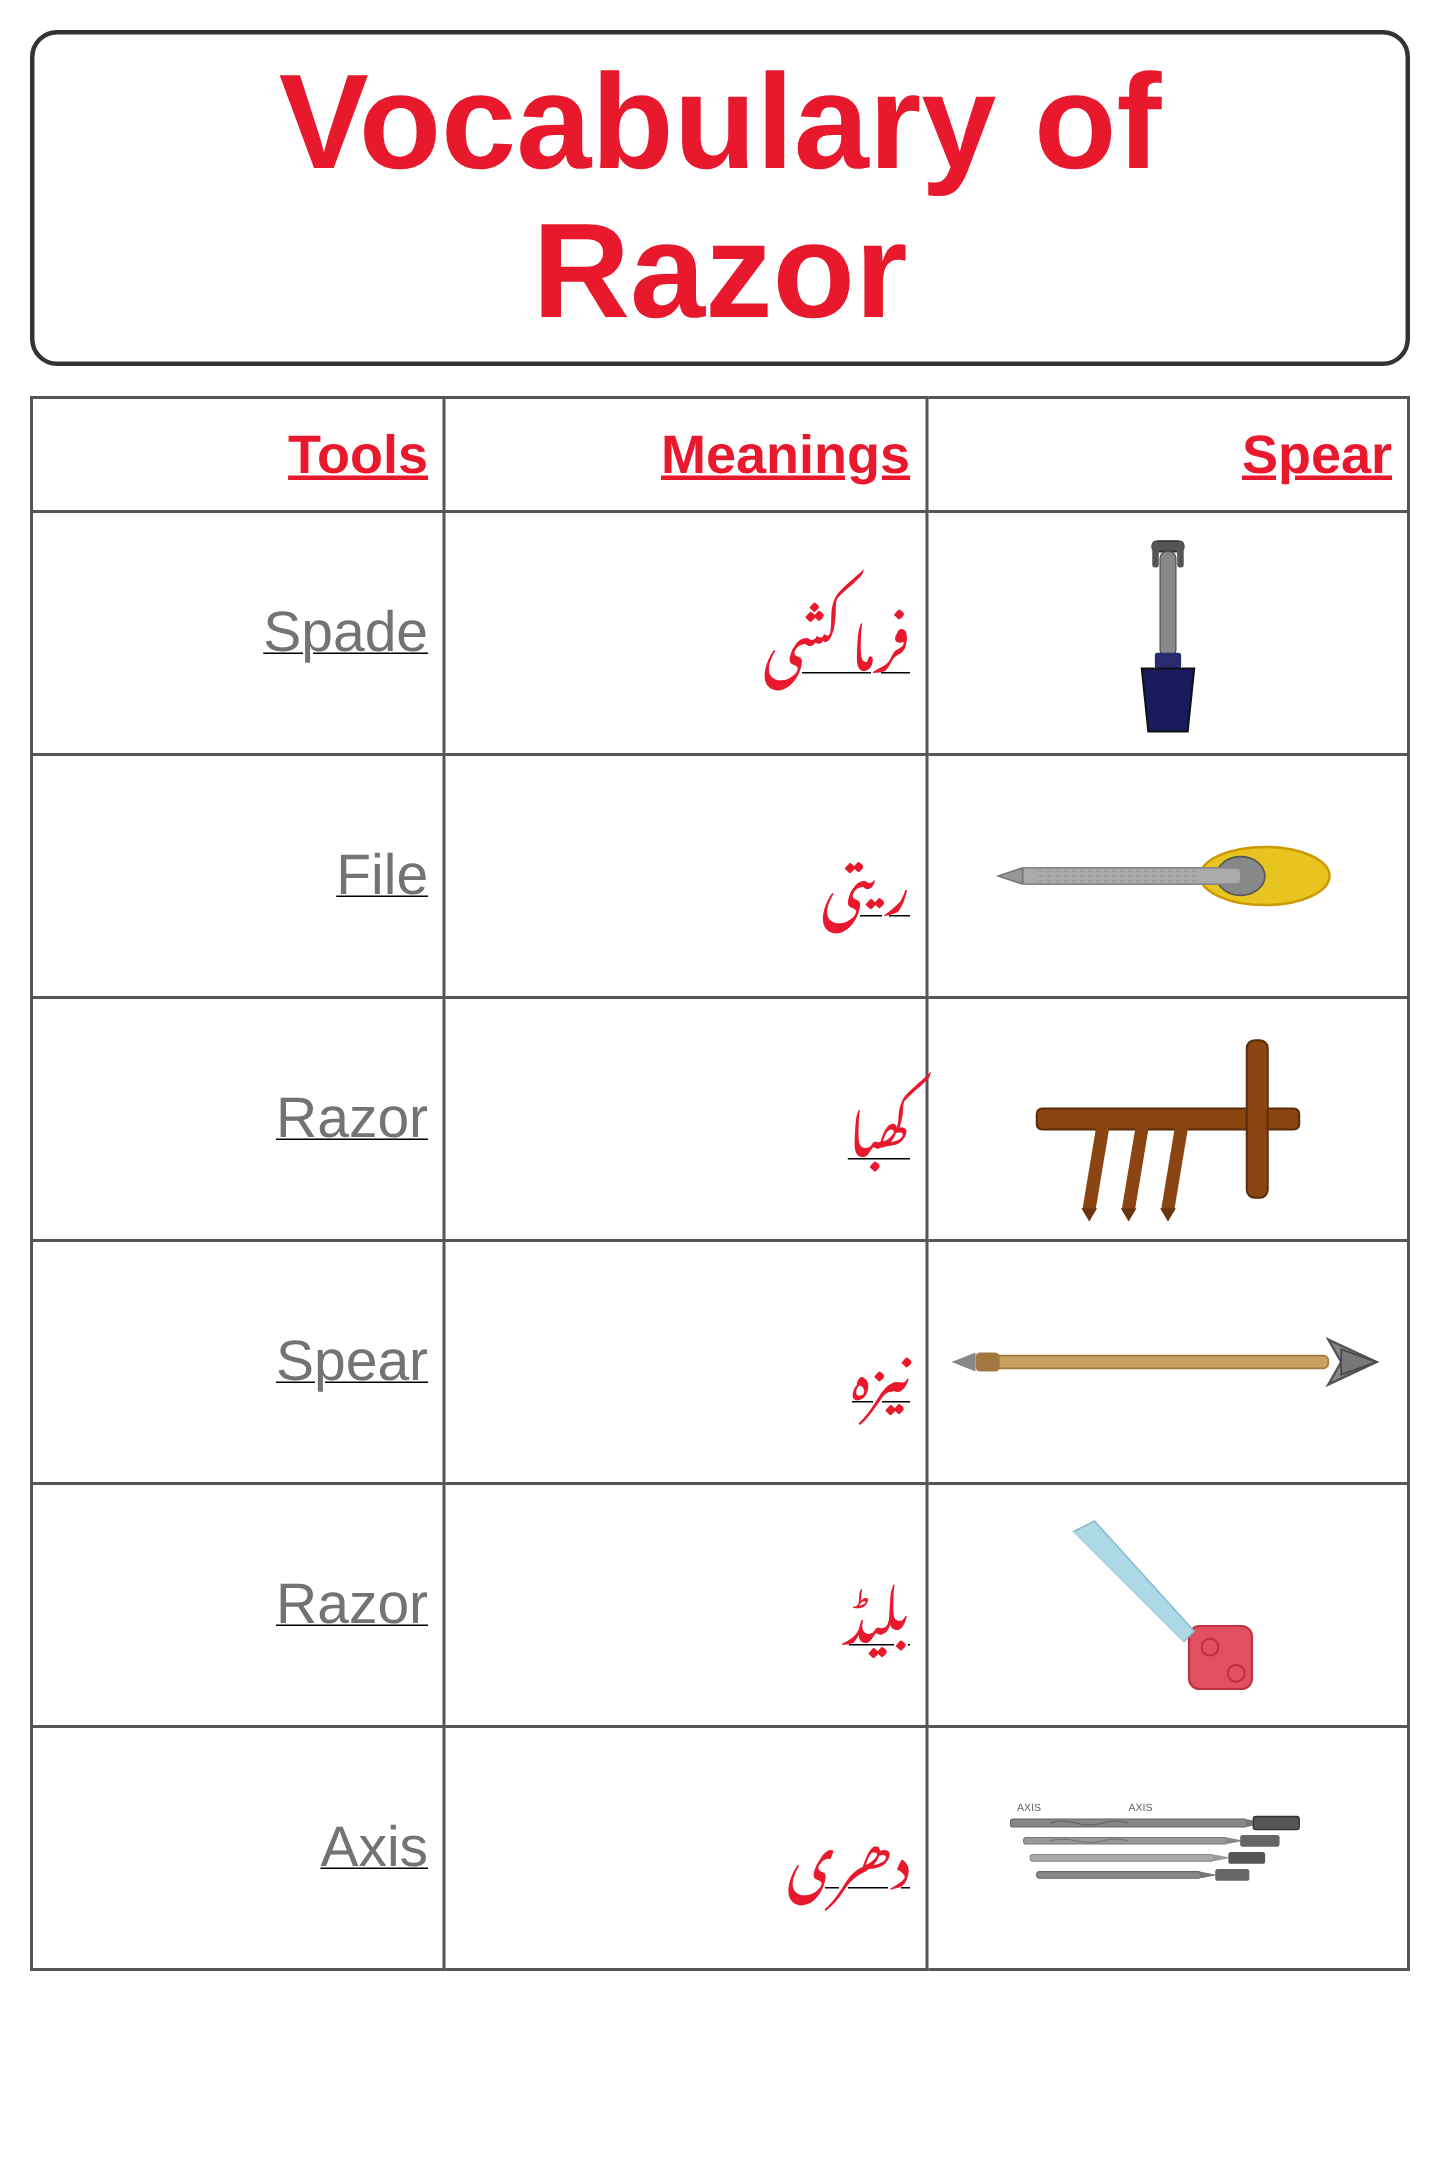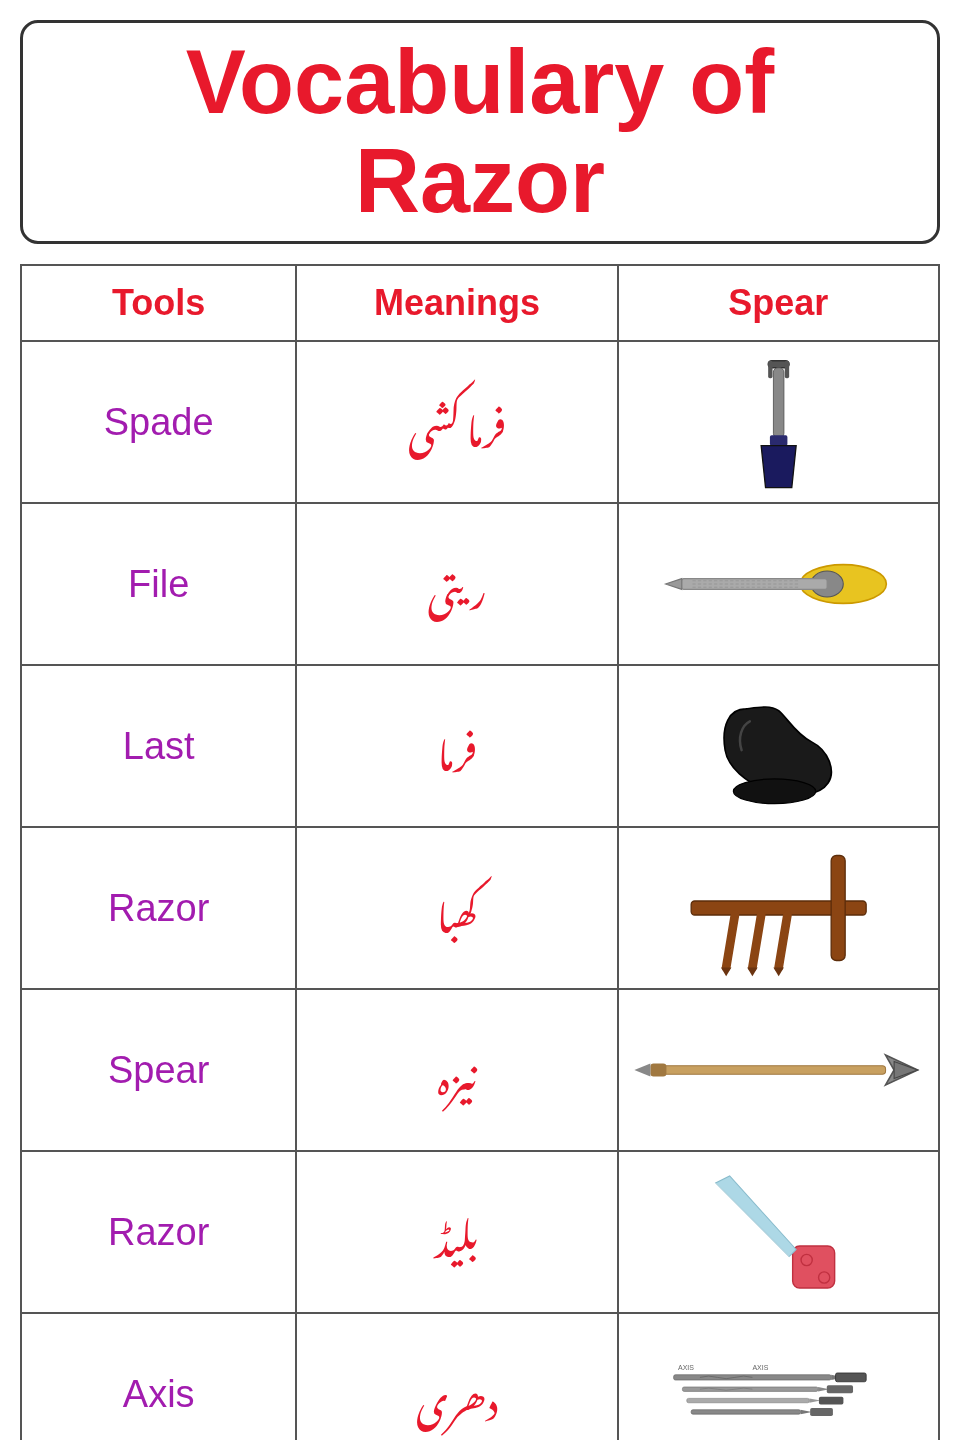--- a/index.html
+++ b/index.html
@@ -32,39 +32,40 @@
     }
 
     .vocab-table {
       width: 920px;
       border-collapse: collapse;
     }
 
     .vocab-table th,
     .vocab-table td {
       border: 2px solid #555;
-      text-align: center;
+      text-align: right;
       vertical-align: middle;
       padding: 10px;
+      text-decoration: underline;
     }
 
     .vocab-table th {
       color: #e8192c;
       font-size: 36px;
       font-weight: bold;
       padding: 16px 10px;
     }
 
     .col-tools { width: 30%; }
     .col-meanings { width: 35%; }
     .col-image { width: 35%; }
 
     .tool-name {
       font-size: 38px;
-      color: #a21caf;
+      color: #737373;
       font-weight: 400;
     }
 
     .tool-meaning {
       font-size: 38px;
       color: #e8192c;
       font-family: 'Noto Nastaliq Urdu', 'Traditional Arabic', serif;
       direction: rtl;
     }
 
@@ -139,36 +140,20 @@
     <line x1="30" y1="62" x2="130" y2="62" stroke="#888" stroke-width="0.5" stroke-dasharray="3,2"></line>
     <line x1="30" y1="65" x2="130" y2="65" stroke="#888" stroke-width="0.5" stroke-dasharray="3,2"></line>
     <line x1="30" y1="68" x2="130" y2="68" stroke="#888" stroke-width="0.5" stroke-dasharray="3,2"></line>
 
     <polygon points="20,60 20,70 5,65" fill="#999" stroke="#777" stroke-width="1"></polygon>
   </svg>
           </div>
         </td>
       </tr>
       <tr>
-        <td class="col-tools"><span class="tool-name">Last</span></td>
-        <td class="col-meanings"><span class="tool-meaning">فرما</span></td>
-        <td class="col-image tool-image-cell">
-          <div class="image-placeholder">
-            <svg viewBox="0 0 200 170" xmlns="http://www.w3.org/2000/svg">
-
-    <path d="M 60,40 C 40,40 30,60 35,90 C 38,110 60,130 90,140 C 120,150 150,145 160,130 C 170,115 160,90 140,80 C 120,70 110,50 100,42 C 90,35 75,38 60,40 Z" fill="#1a1a1a" stroke="#000" stroke-width="2"></path>
-
-    <ellipse cx="95" cy="140" rx="50" ry="15" fill="#111" stroke="#000" stroke-width="1.5"></ellipse>
-
-    <path d="M 65,55 C 55,60 50,75 55,90" stroke="#444" stroke-width="3" fill="none" stroke-linecap="round"></path>
-  </svg>
-          </div>
-        </td>
-      </tr>
-      <tr>
         <td class="col-tools"><span class="tool-name">Razor</span></td>
         <td class="col-meanings"><span class="tool-meaning">کھبا</span></td>
         <td class="col-image tool-image-cell">
           <div class="image-placeholder">
             <svg viewBox="0 0 220 160" xmlns="http://www.w3.org/2000/svg">
 
     <rect x="10" y="72" width="200" height="16" rx="4" fill="#8B4513" stroke="#5c2d0a" stroke-width="1.5"></rect>
 
     <line x1="60" y1="88" x2="50" y2="148" stroke="#8B4513" stroke-width="10" stroke-linecap="round"></line>
     <line x1="90" y1="88" x2="80" y2="148" stroke="#8B4513" stroke-width="10" stroke-linecap="round"></line>

